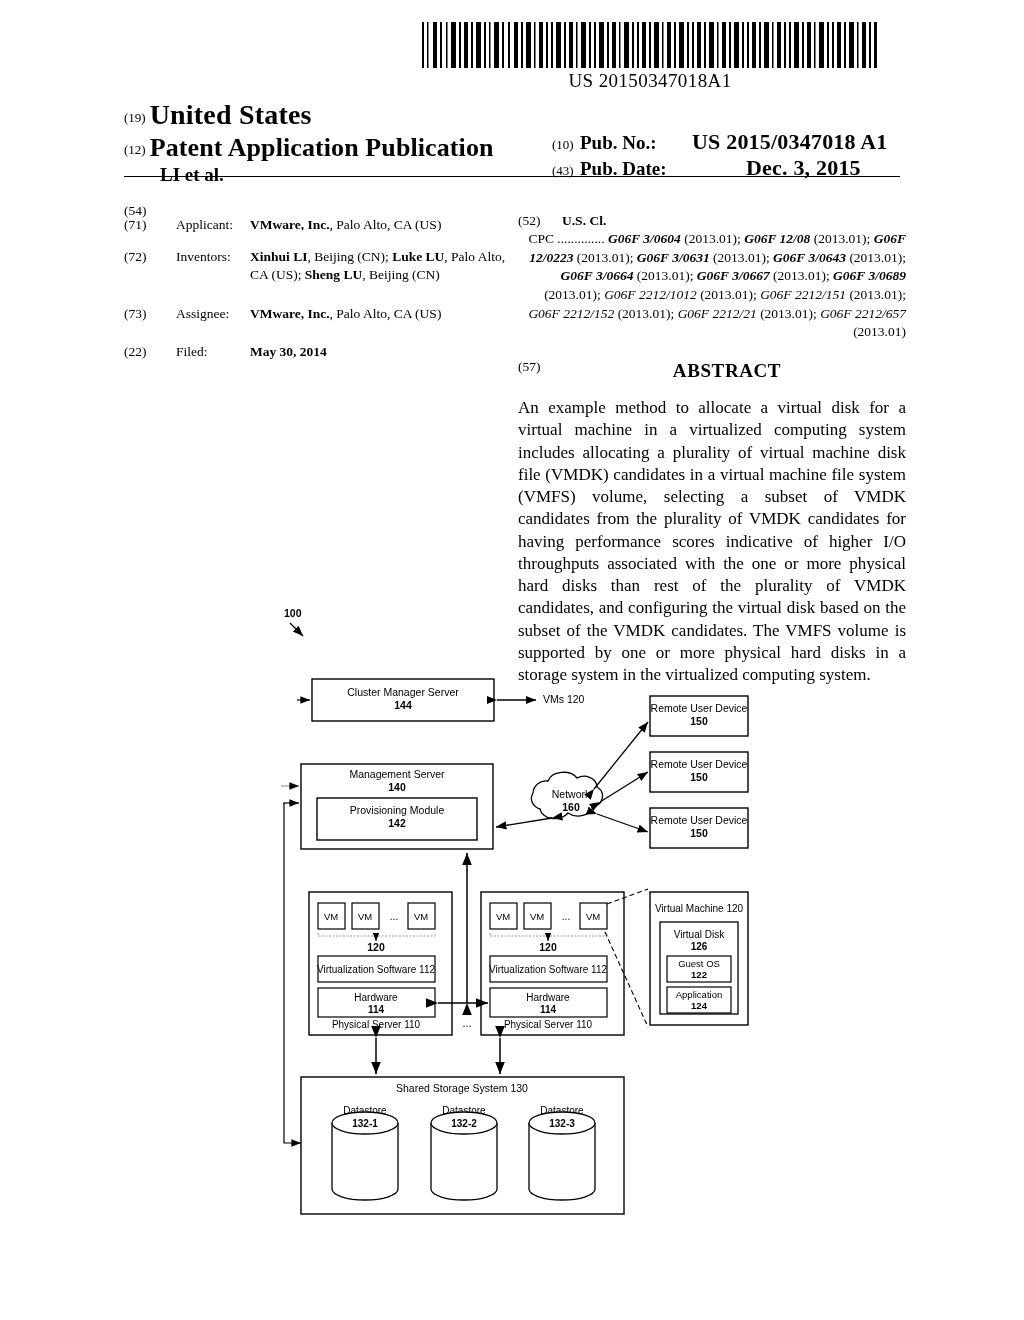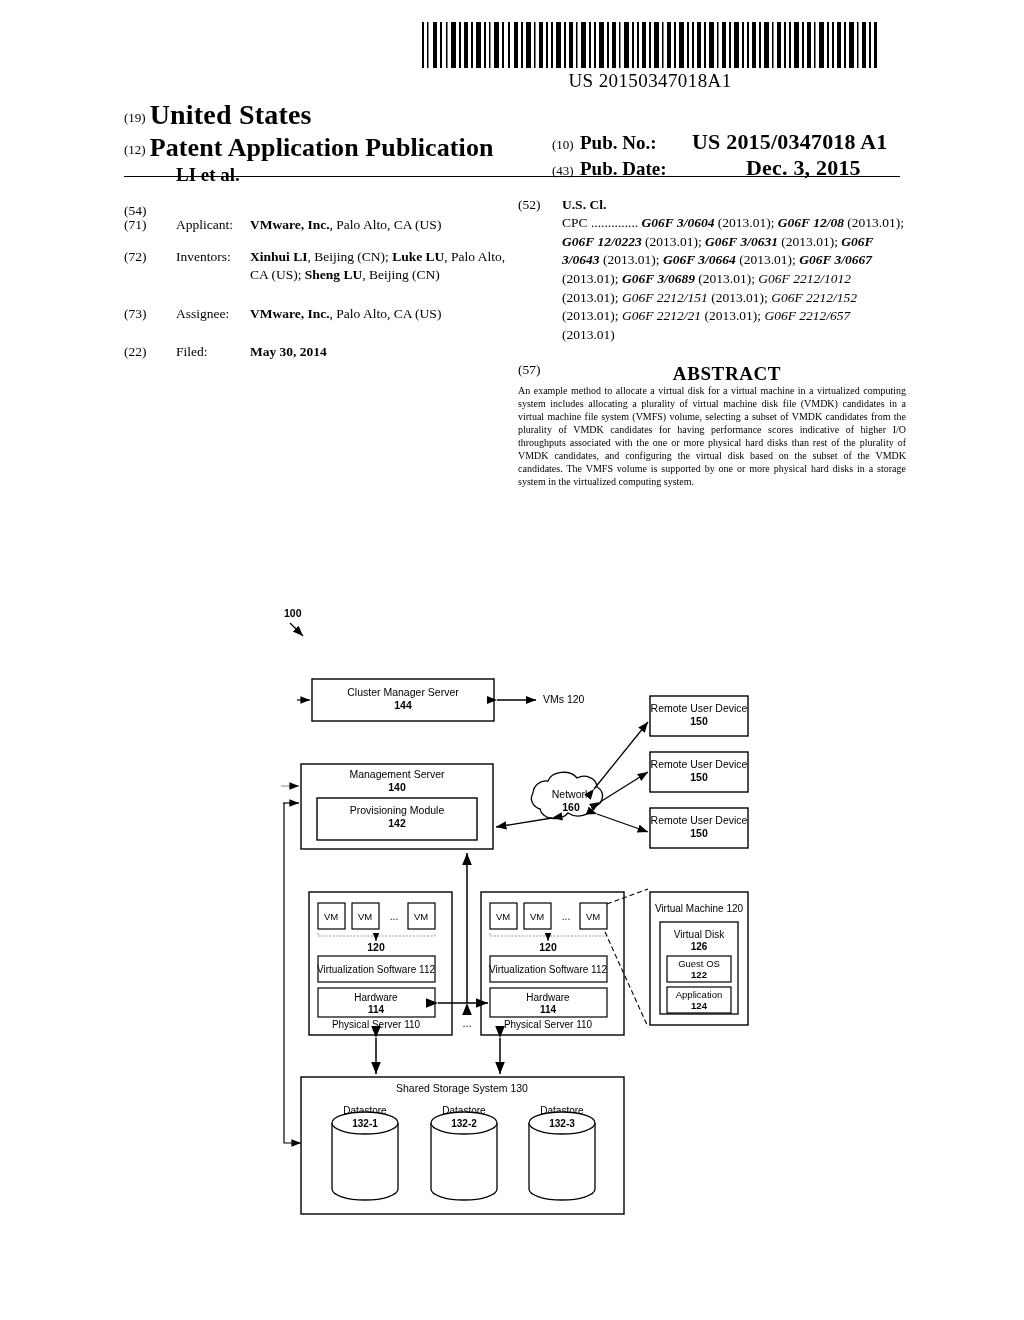--- a/index.html
+++ b/index.html
@@ -65,21 +65,21 @@
   .line19 { margin-bottom: 2px; }
   .pap-title {
     font-size: 26px;
     font-weight: bold;
     letter-spacing: 0.1px;
   }
   .line12 { margin-bottom: 1px; }
   .authors {
     font-size: 19px;
     font-weight: bold;
-    margin-left: 52px;
+    margin-left: 36px;
   }
 
   .hdr-right {
     position: absolute;
     left: 552px;
     top: 30px;
     width: 400px;
   }
   .pub-row {
     display: flex;
@@ -188,47 +188,47 @@
   }
   .intcl-row .yr {
     font-style: normal;
     font-weight: normal;
   }
 
   
   .uscl-head {
     font-weight: bold;
     margin-left: 44px;
+    margin-top: 16px;
   }
   .cpc-block {
-    margin-left: 44px;
-    text-align: left;
+    text-align: right;
     line-height: 1.38;
   }
   .cpc-b { font-weight: bold; font-style: italic; }
   .cpc-i { font-style: italic; }
 
   .abs-head {
     position: relative;
     margin-top: 16px;
     height: 20px;
   }
   .abs-head .num { position: absolute; left: 0; top: 0; }
   .abs-head .t {
     text-align: center;
     font-weight: bold;
     font-size: 19px;
     letter-spacing: 0.6px;
     padding-left: 30px;
   }
   .abs-body {
     text-align: justify;
-    font-size: 10px;
+    font-size: 17px;
     line-height: 1.31;
-    margin-top: 3px;
+    margin-top: 19px;
     hyphens: none;
   }
 
   
   .figure {
     position: absolute;
     left: 0;
     top: 595px;
     width: 1024px;
     height: 640px;

